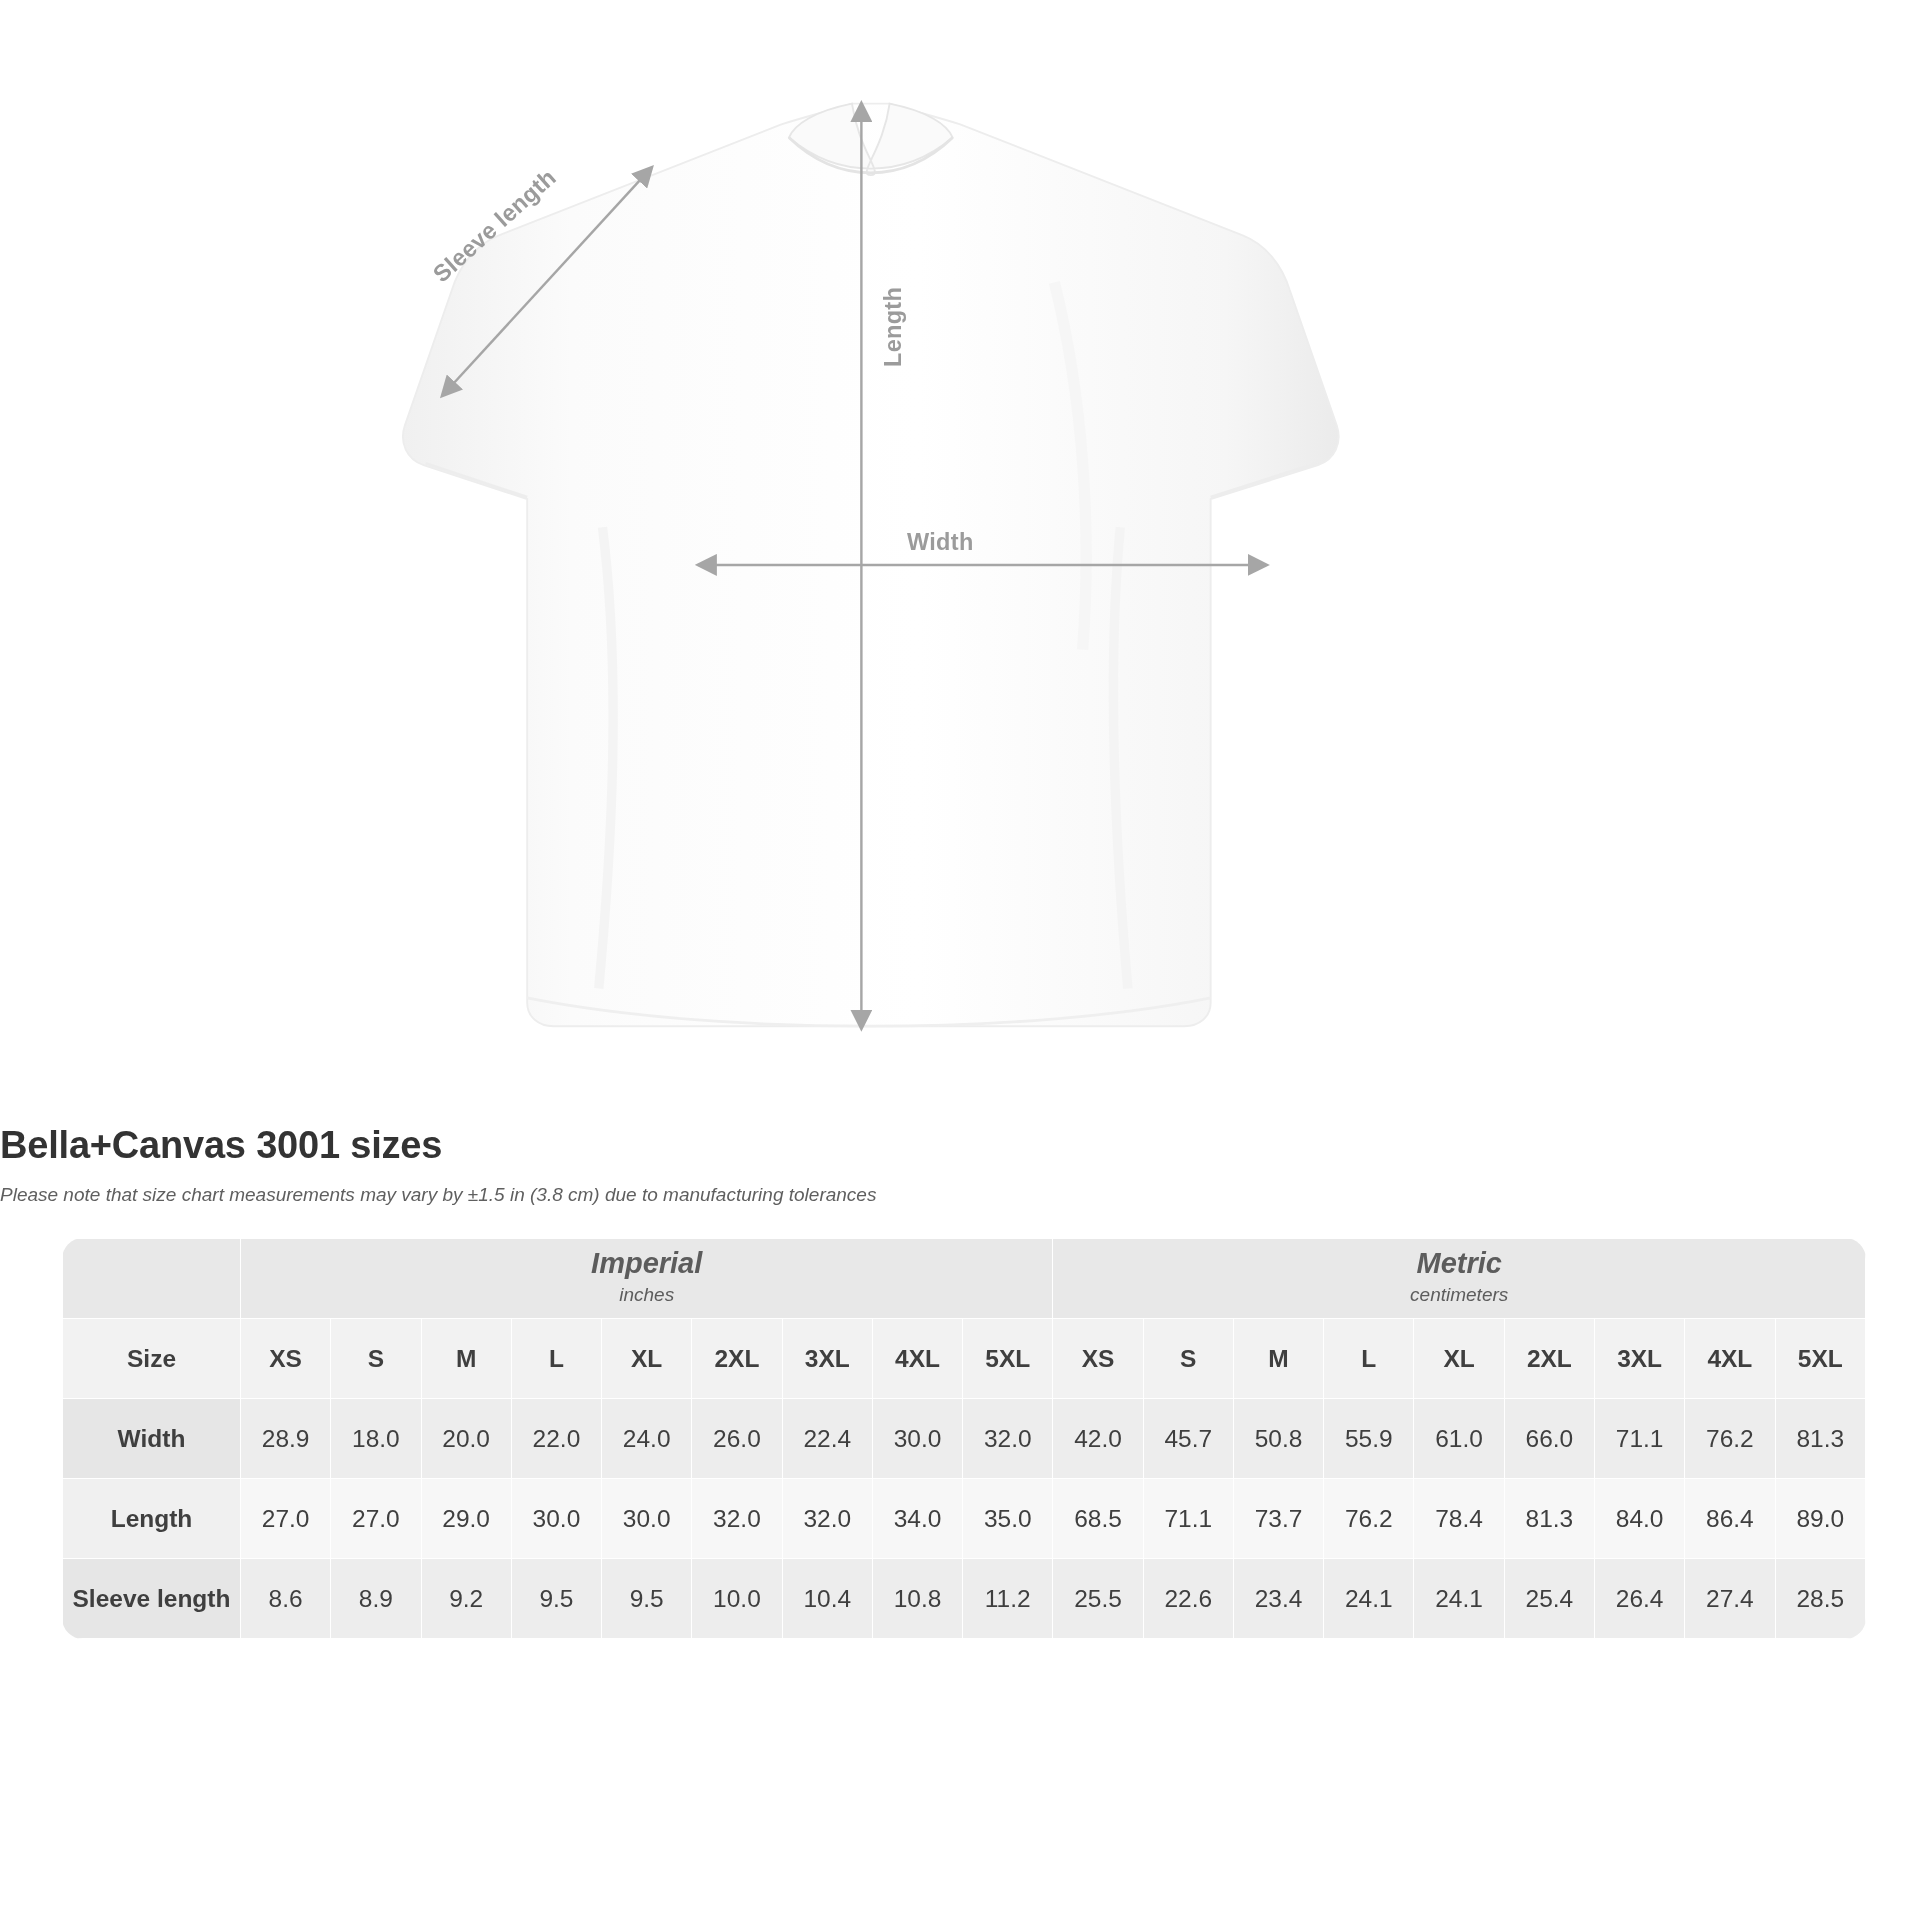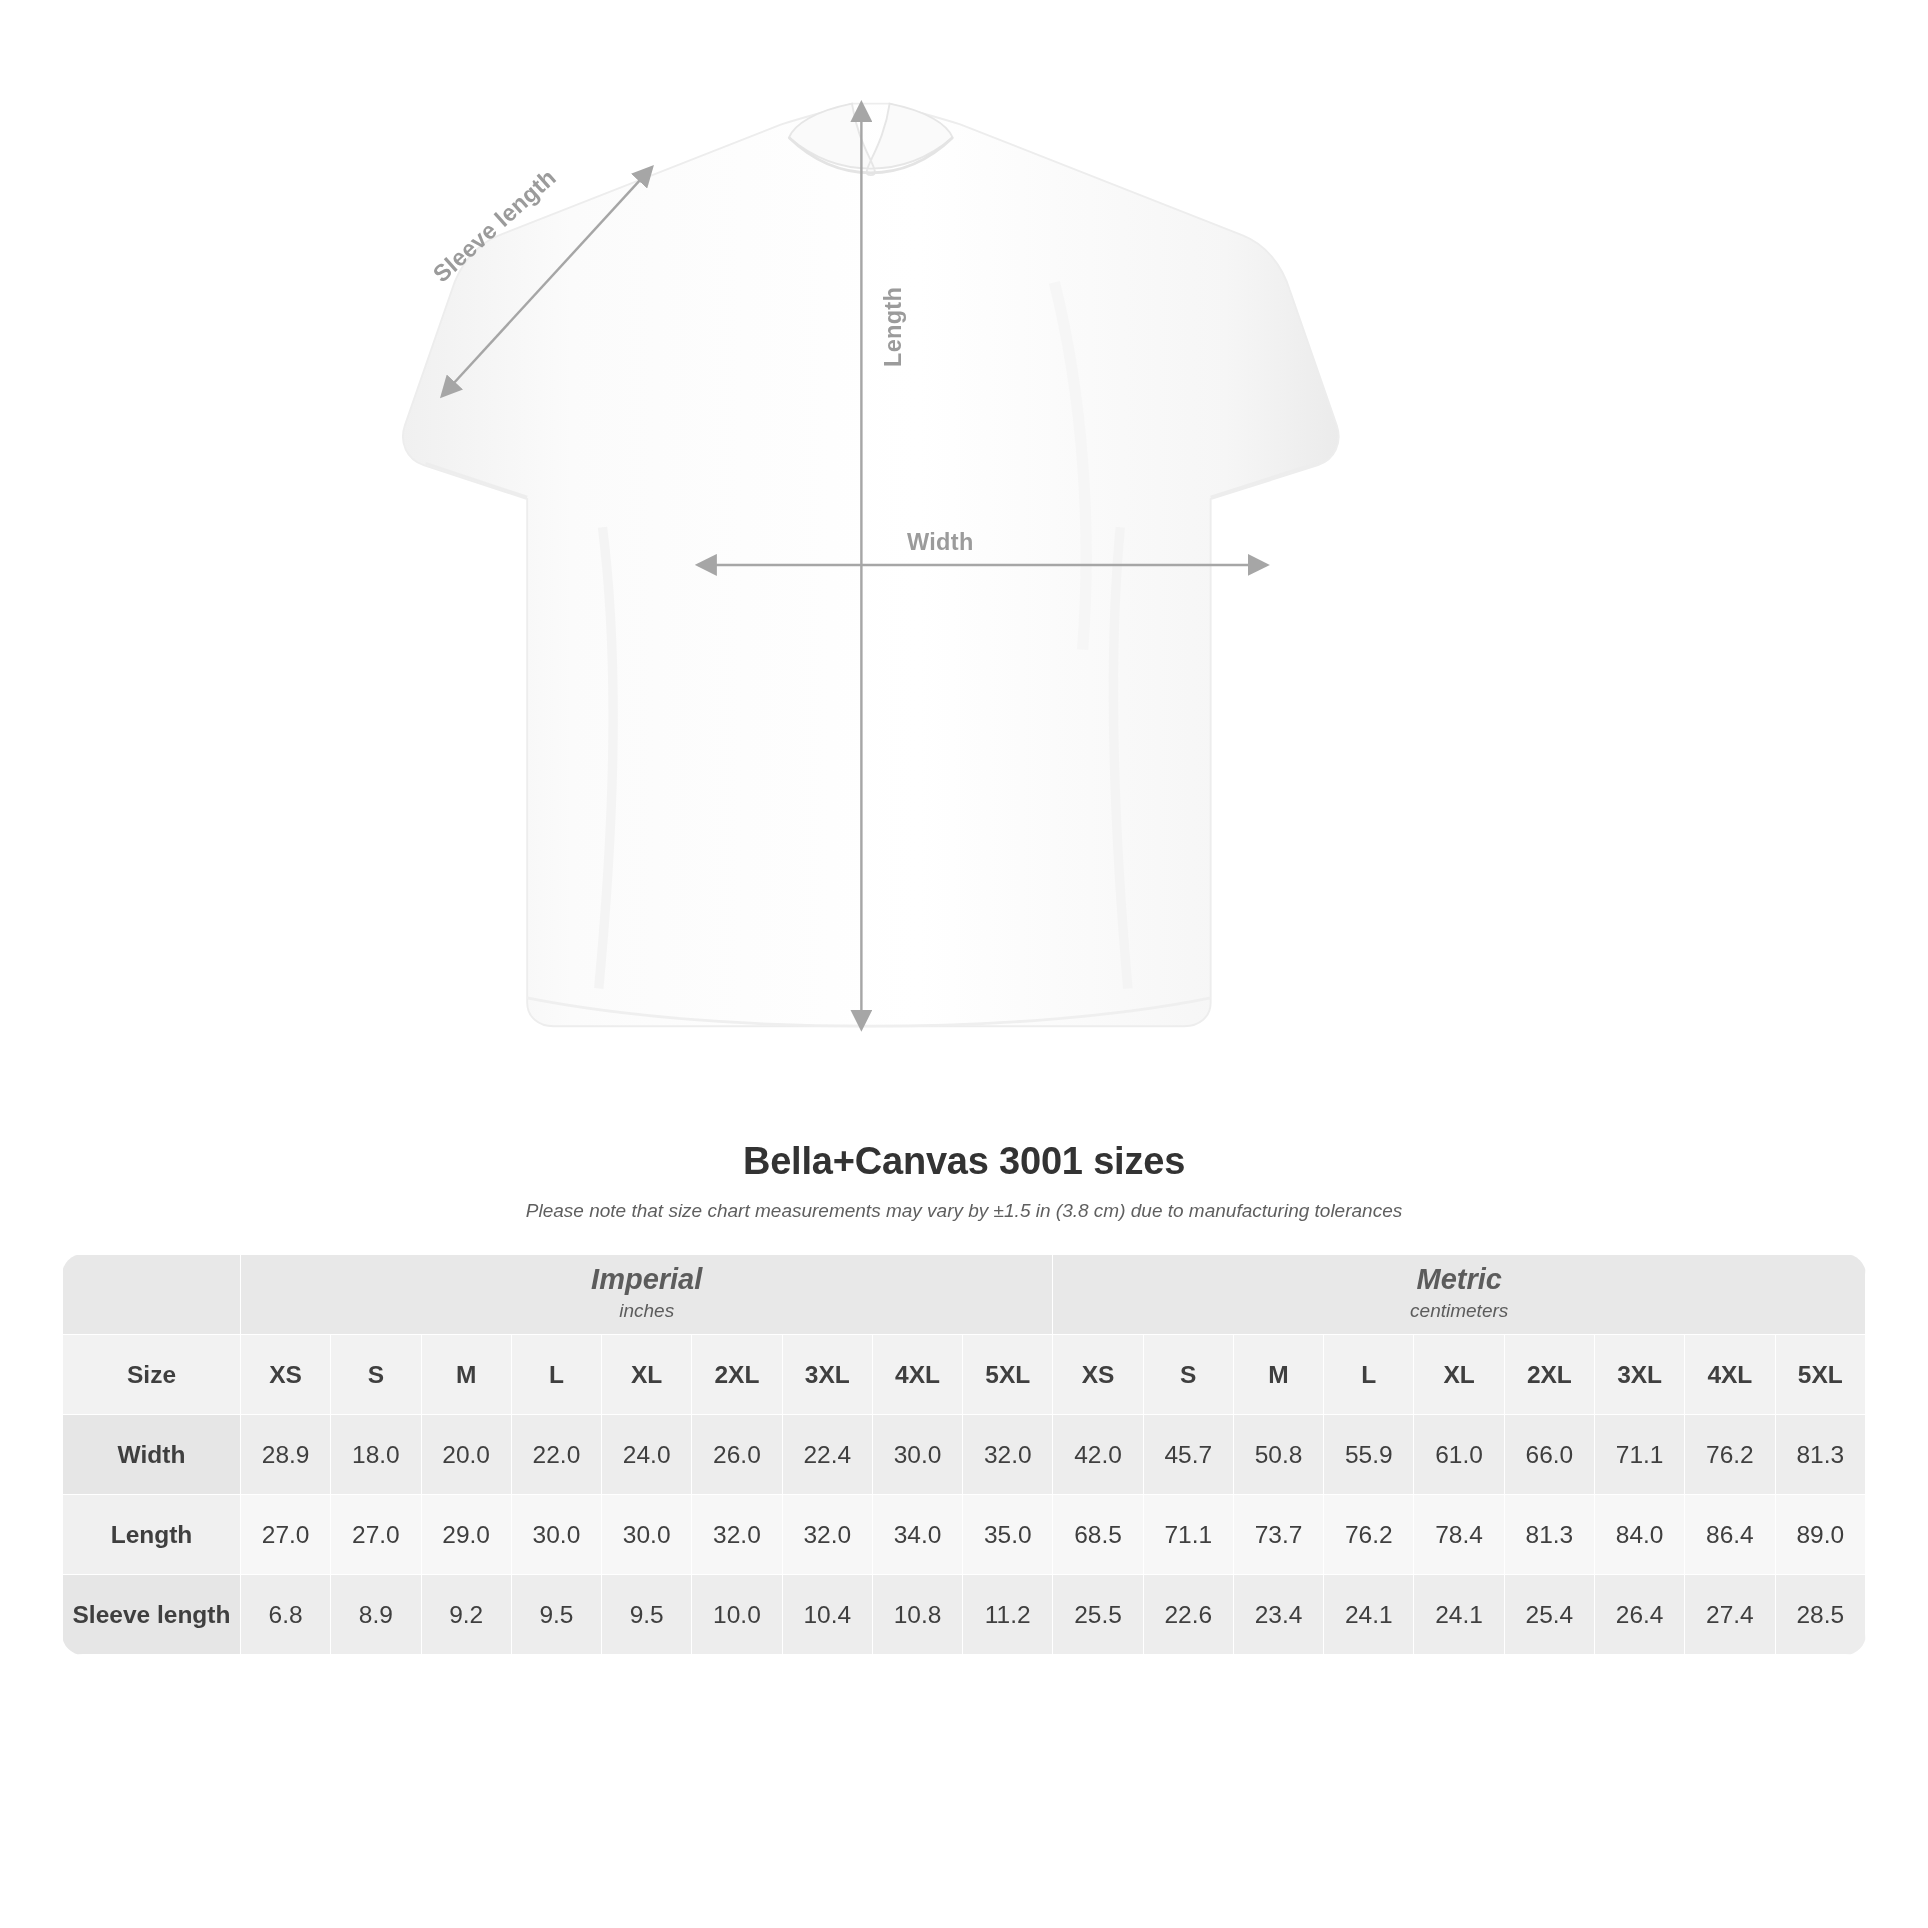--- a/index.html
+++ b/index.html
@@ -52,22 +52,21 @@
     transform: rotate(-90deg);
     transform-origin: left top;
   }
   .label-width {
     left: 907px;
     top: 529px;
   }
 
   
   .title-block {
-    text-align: center;
-    margin-top: 29px;
+    margin-top: 13px;
   }
   .chart-title {
     font-size: 38px;
     font-weight: bold;
     color: #333333;
     letter-spacing: -0.2px;
   }
   .chart-note {
     margin-top: 17px;
     font-size: 19px;
@@ -289,21 +288,21 @@
           <td>76.2</td>
           <td>78.4</td>
           <td>81.3</td>
           <td>84.0</td>
           <td>86.4</td>
           <td>89.0</td>
         </tr>
 
         <tr class="band-a">
           <td class="rowlabel col-label">Sleeve length</td>
-          <td>6.8</td>
+          <td>8.6</td>
           <td>8.9</td>
           <td>9.2</td>
           <td>9.5</td>
           <td>9.5</td>
           <td>10.0</td>
           <td>10.4</td>
           <td>10.8</td>
           <td>11.2</td>
           <td>25.5</td>
           <td>22.6</td>

